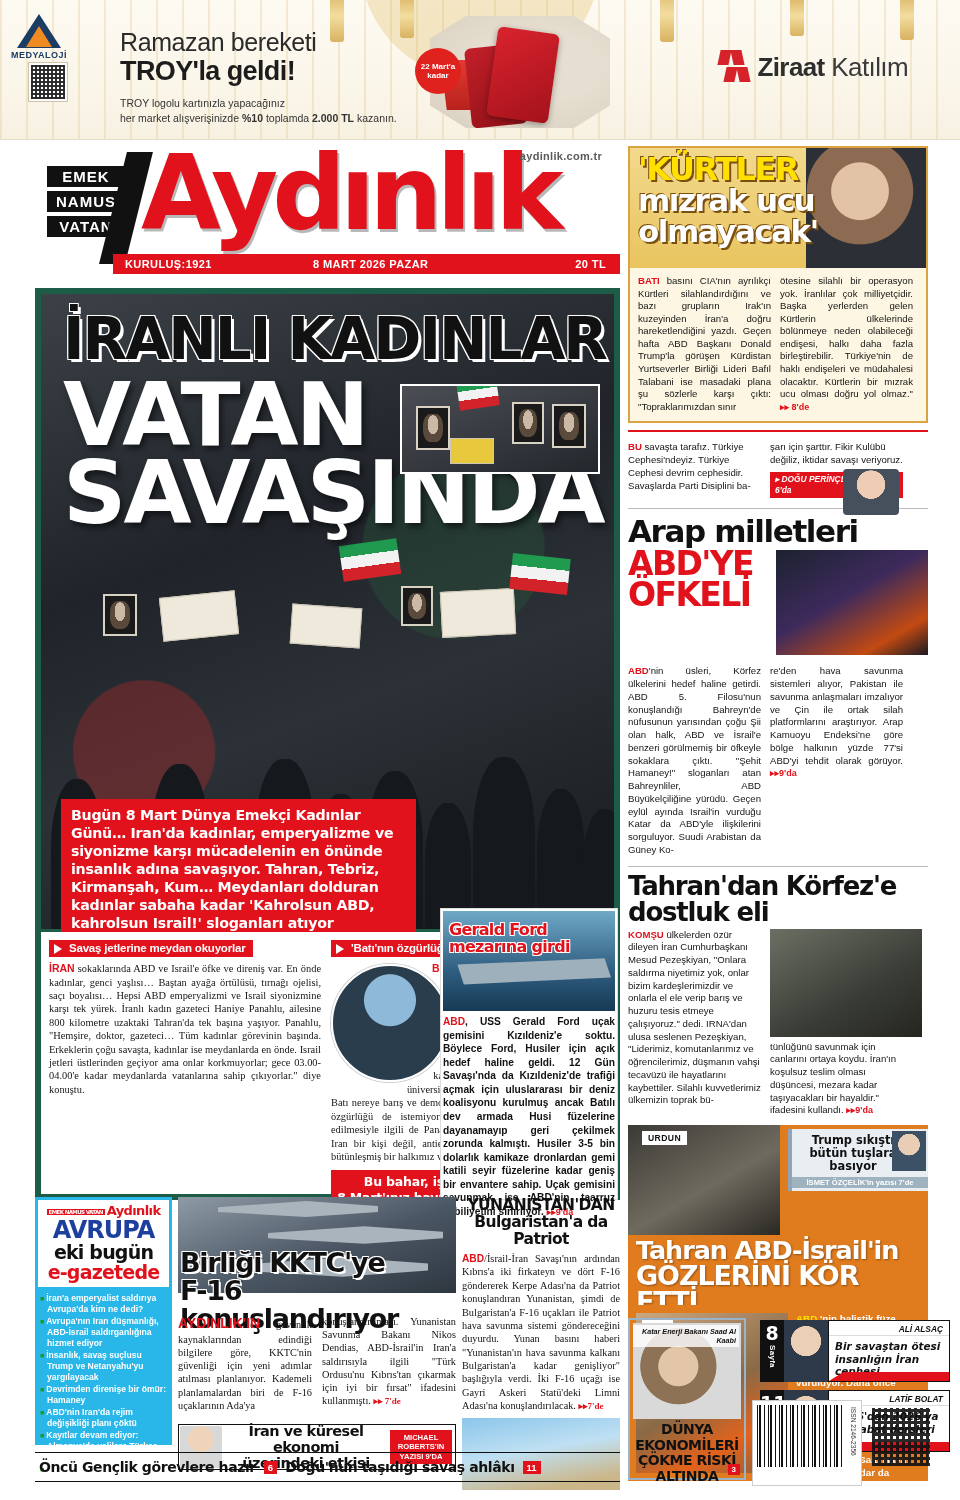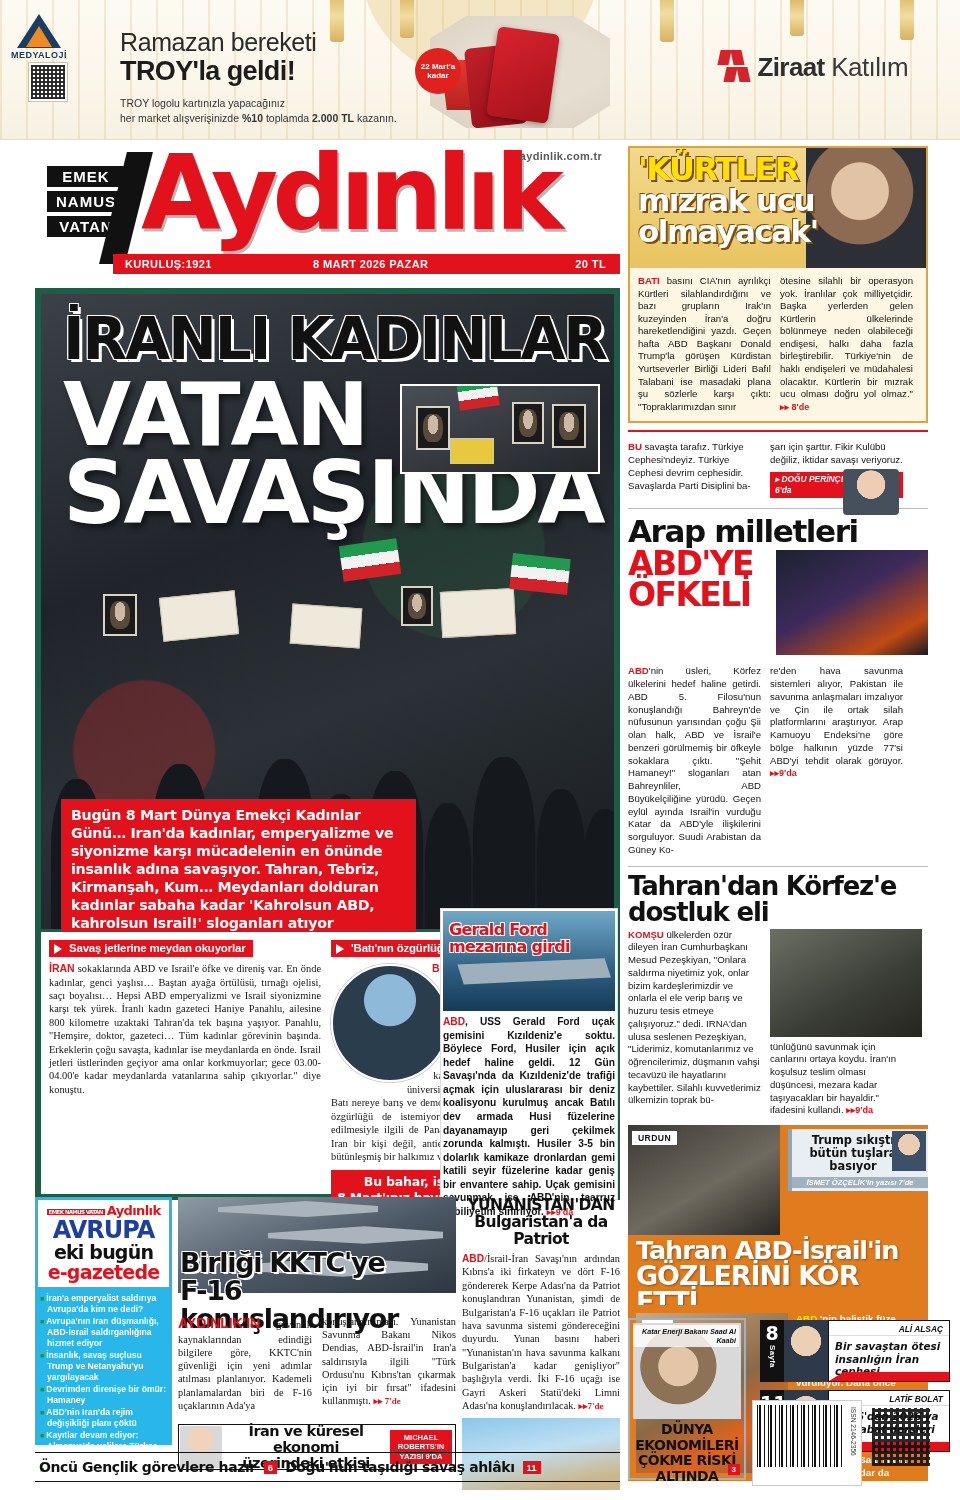--- a/index.html
+++ b/index.html
@@ -184,21 +184,21 @@
 
   .urdun-box { margin-top:8px; position:relative; height:180px; background:#e07b1e; overflow:hidden; }
   .urdun-photo { position:absolute; left:0; top:0; width:152px; height:110px;
      background: linear-gradient(150deg,#3c3a36,#6f6a5e 55%,#2a2824); }
   .tag { position:absolute; background:#fff; color:#111; font-size:8.6px; font-weight:800;
      padding:2px 6px; letter-spacing:.4px; }
   .trump-bar { position:absolute; right:0; top:4px; width:140px; height:62px; background:#e8eef2;
      border-left:4px solid #8fa4b4; }
   .trump-bar .tt { font-family:"DejaVu Sans",sans-serif; font-weight:800; font-size:11.4px;
      line-height:13px; text-align:center; padding:5px 20px 0 6px; color:#111; }
-  .trump-bar .tb { background:#9fb2c0; color:#fff; font-size:7.6px; font-style:italic; font-weight:800;
+  .trump-bar .tb { background:#9fb2c0; color:#fff; font-size:7.6px; font-weight:800;
      text-align:center; margin-top:4px; padding:1px 0; }
   .trump-face { position:absolute; right:2px; top:2px; width:34px; height:40px;
      background: radial-gradient(circle at 50% 34%, #e9cdb4 0 34%, #3c5165 35% 100%); }
   .urdun-h { position:absolute; left:8px; top:112px; right:6px;
      font-family:"DejaVu Sans",sans-serif; font-weight:800; color:#fff; font-size:25.5px;
      line-height:26px; letter-spacing:-1.1px; text-shadow:1px 1px 2px rgba(0,0,0,.35); }
 
   .bae-box { margin-top:0; position:relative; height:176px; background:#e07b1e; display:flex; }
   .bae-photo { width:152px; height:160px; margin:8px 0 8px 8px;
      background: linear-gradient(150deg,#caa882,#8a6a46 50%,#e4621a 75%,#7a6348); }
@@ -494,21 +494,21 @@
           <div style="margin-top:4px;">
             <span>tünlüğünü savunmak için canlarını ortaya koydu. İran'ın koşulsuz teslim olması düşüncesi, mezara kadar taşıyacakları bir hayaldir." ifadesini kullandı.</span>
             <span class="pg">▸▸<span>9'da</span></span>
           </div>
         </div>
       </div>
     </div>
 
     <div class="urdun-box">
       <div class="urdun-photo"></div>
-      <div class="tag" style="left:4px;top:6px;">URDUN</div>
+      <div class="tag" style="left:14px;top:6px;">URDUN</div>
       <div class="trump-bar">
         <div class="tt">
           <span>Trump sıkıştı</span><br>
           <span>bütün tuşlara basıyor</span>
         </div>
         <div class="tb">İSMET ÖZÇELİK'in yazısı 7'de</div>
         <div class="trump-face"></div>
       </div>
       <div class="urdun-h">
         <div>Tahran ABD-İsrail'in</div>

